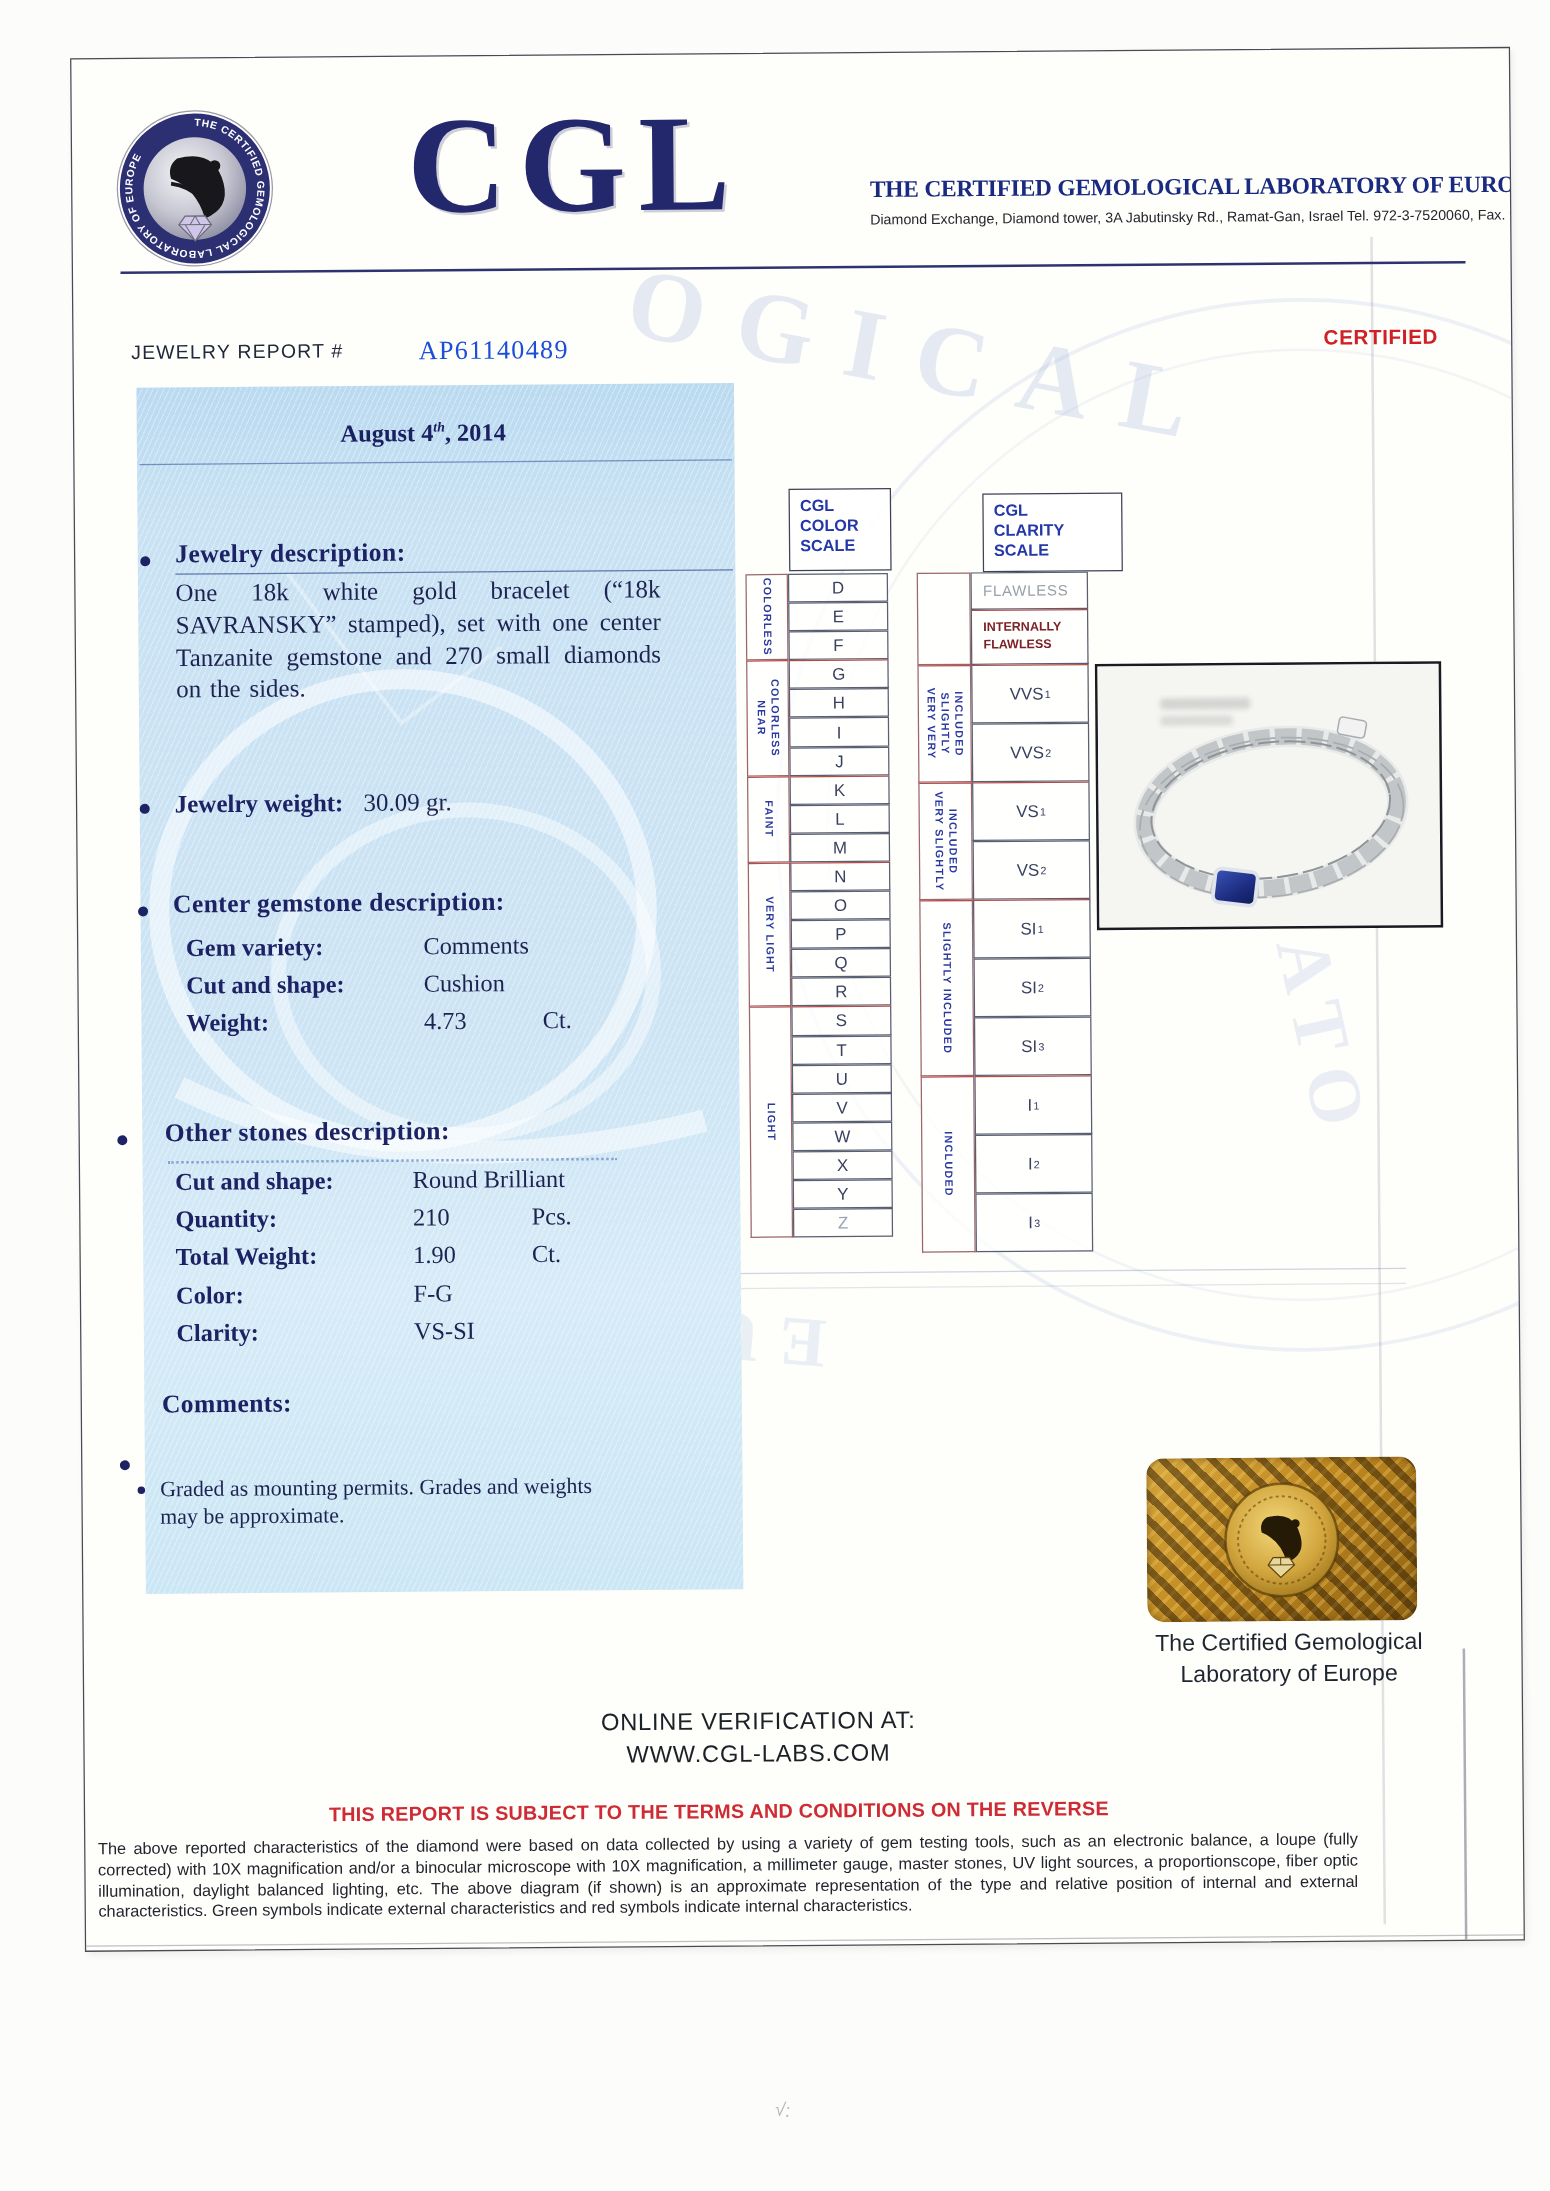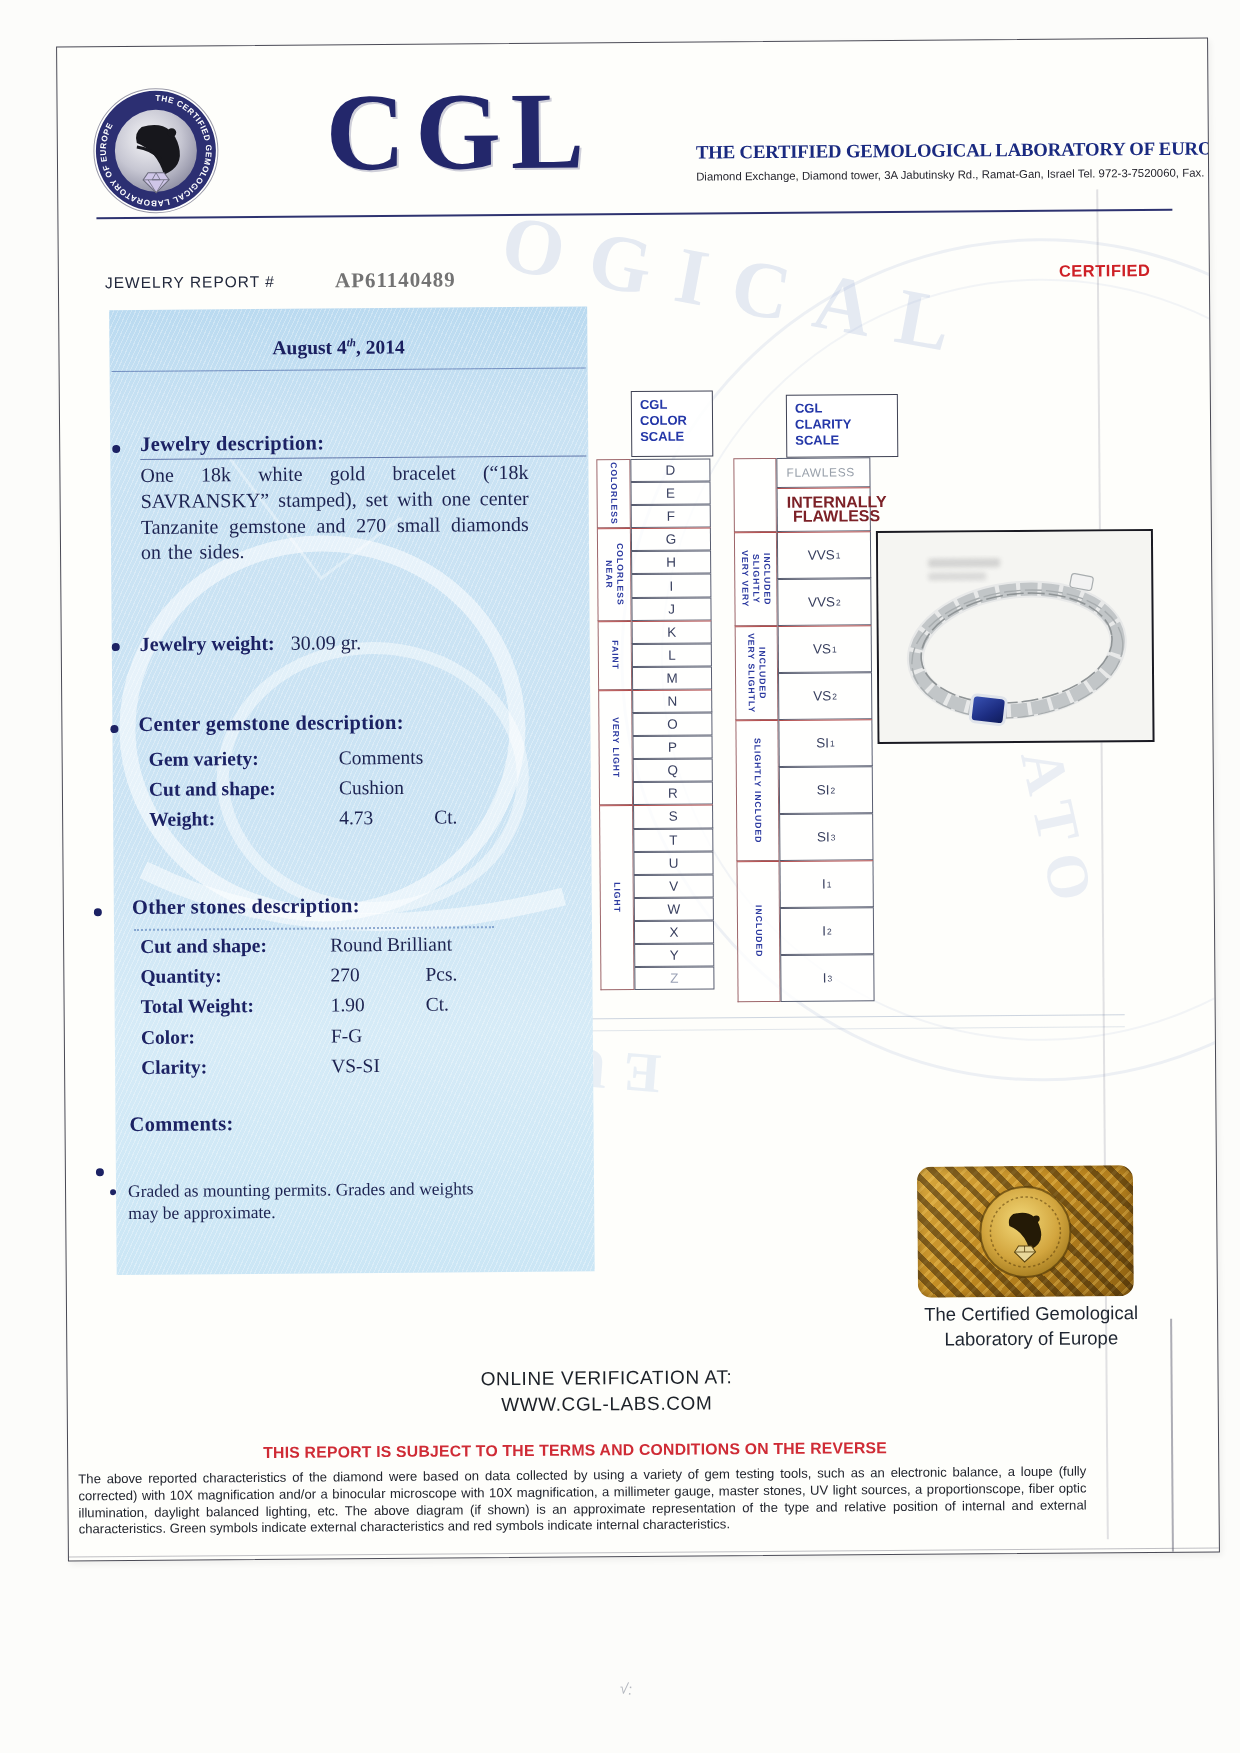--- a/index.html
+++ b/index.html
@@ -25,21 +25,21 @@
             text-shadow:2px 2px 0 rgba(150,150,175,.45);}
   .header-right{position:absolute;left:638px;top:99px;width:490px;}
   .lab-name{font-family:"Liberation Serif",serif;font-weight:bold;font-size:18.8px;color:#1a2a80;
             white-space:nowrap;letter-spacing:-0.2px;}
   .lab-address{margin-top:7px;font-size:11.4px;color:#26262e;white-space:nowrap;}
   .header-rule{position:absolute;left:38px;top:170px;width:1076px;height:2.2px;background:#2e3370;}
 
   
   .report-label{position:absolute;left:46px;top:227px;font-size:15.5px;color:#22283c;letter-spacing:1px;}
   .report-number{position:absolute;left:276px;top:223px;font-family:"Liberation Serif",serif;
-                 font-weight:bold;font-size:21px;color:#737373;letter-spacing:1px;}
+                 font-weight:normal;font-size:21px;color:#1d4ed8;letter-spacing:1px;}
   .original{position:absolute;left:1000px;top:222px;font-size:16.5px;font-weight:bold;
             color:#ce2026;letter-spacing:.5px;}
 
   
   .panel{position:absolute;left:50px;top:263px;width:478px;height:965px;
          background:linear-gradient(180deg,#badaf0 0%,#c9e2f3 12%,#cce4f4 55%,#d6ebf7 75%,#cbe6f5 100%);}
   .panel-tex{position:absolute;inset:0;background:repeating-linear-gradient(115deg,rgba(255,255,255,.30) 0 1px,transparent 1px 4px);}
   .panel-line{position:absolute;height:1.3px;background:rgba(45,75,150,.55);}
 
   .date-line{position:absolute;left:213px;top:291px;font-family:"Liberation Serif",serif;
@@ -74,22 +74,22 @@
   .cell{border:0.7px solid rgba(60,66,88,.85);display:flex;align-items:center;justify-content:center;
         background:rgba(255,255,255,.78);box-sizing:border-box;}
   .cat{border-color:rgba(140,75,80,.85);}
   .grp{border-top:1.7px solid #b34b4b !important;}
   .grade{font-size:13.5px;color:#3a4160;}
   .grade sub{font-size:8.5px;vertical-align:-3px;margin-left:1px;}
   .faded{color:#9aa1b5;}
   .vtext{writing-mode:vertical-lr;text-orientation:mixed;font-weight:bold;font-size:8.6px;
          color:#2c3aa0;letter-spacing:1px;line-height:11px;max-height:96%;text-align:center;}
   .plain-gray{color:#98a0aa;font-size:12px;letter-spacing:.6px;justify-content:flex-start;padding-left:9px;}
-  .plain-maroon{color:#7c2127;font-weight:bold;font-size:16px;line-height:14px;
-                justify-content:flex-start;padding-left:9px;text-align:center;}
+  .plain-maroon{color:#7c2127;font-weight:bold;font-size:10px;line-height:14px;
+                justify-content:flex-start;padding-left:9px;text-align:left;}
 
   
   .photo-box{position:absolute;left:815px;top:490px;width:277px;height:213px;background:#f6f6f3;
              border:2.5px solid #1a1a22;box-sizing:border-box;}
 
   
   .seal{position:absolute;left:851px;top:1126px;width:216px;height:131px;border-radius:14px;
         background:
           repeating-linear-gradient(45deg,rgba(45,28,5,.50) 0 6px,rgba(0,0,0,0) 6px 14px),
           repeating-linear-gradient(-45deg,rgba(255,215,110,.28) 0 3px,rgba(0,0,0,0) 3px 9px),
@@ -192,21 +192,21 @@
         <div class="spec-row"><span class="spec-label">Gem variety:</span><span class="spec-value">Comments</span></div>
         <div class="spec-row"><span class="spec-label">Cut and shape:</span><span class="spec-value">Cushion</span></div>
         <div class="spec-row"><span class="spec-label">Weight:</span><span class="spec-value">4.73</span><span class="spec-unit">Ct.</span></div>
       </div>
 
     <div class="bullet" style="left:30px;top:861px;"></div>
     <div class="sec-title" style="left:68px;top:849px;">Other stones description:</div>
     <div class="dotted-rule" style="left:70px;top:882px;"></div>
     <div class="spec-rows" id="os-rows" style="left:76px;top:889px;">
         <div class="spec-row"><span class="spec-label">Cut and shape:</span><span class="spec-value">Round Brilliant</span></div>
-        <div class="spec-row"><span class="spec-label">Quantity:</span><span class="spec-value">270</span><span class="spec-unit">Pcs.</span></div>
+        <div class="spec-row"><span class="spec-label">Quantity:</span><span class="spec-value">210</span><span class="spec-unit">Pcs.</span></div>
         <div class="spec-row"><span class="spec-label">Total Weight:</span><span class="spec-value">1.90</span><span class="spec-unit">Ct.</span></div>
         <div class="spec-row"><span class="spec-label">Color:</span><span class="spec-value">F-G</span></div>
         <div class="spec-row"><span class="spec-label">Clarity:</span><span class="spec-value">VS-SI</span></div>
       </div>
 
     <div class="bullet" style="left:30px;top:1121px;"></div>
     <div class="sec-title" style="left:64px;top:1066px;">Comments:</div>
     <div class="bullet-sm" style="left:44px;top:1142px;"></div>
     <div class="comments-text">Graded as mounting permits. Grades and weights may be approximate.</div>
 

